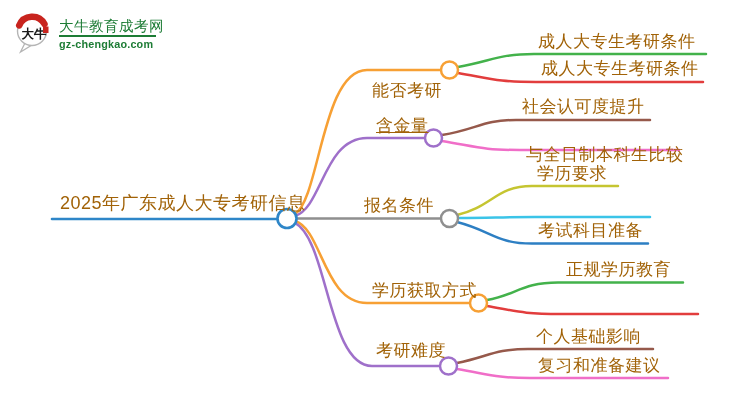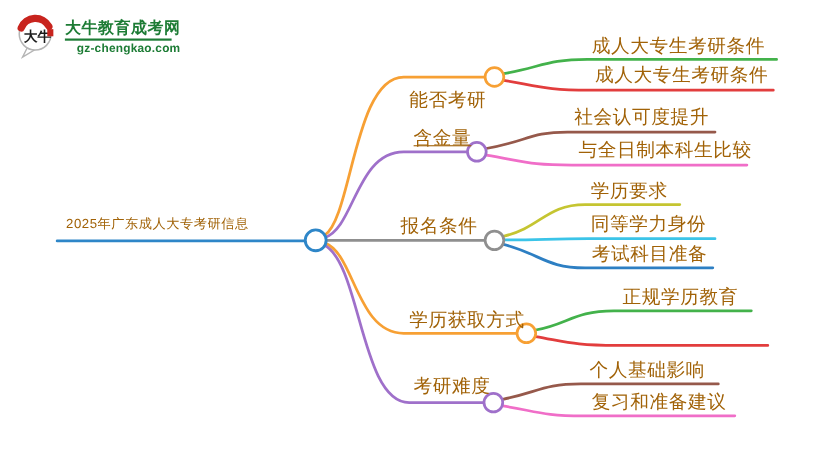--- a/index.html
+++ b/index.html
@@ -5,26 +5,26 @@
   html,body { margin:0; padding:0; background:#fff; }
   .canvas {
     position:relative; width:750px; height:410px; background:#ffffff;
     overflow:hidden; font-family:"Liberation Sans", sans-serif;
   }
   .layer { position:absolute; left:0; top:0; width:750px; height:410px; }
   .node {
     position:absolute; white-space:nowrap; color:#a16207;
     font-size:17px; line-height:22px; letter-spacing:0.5px;
   }
-  .root-label { font-size:12px; }
+  .root-label { font-size:18px; }
   
   .logo { position:absolute; left:15px; top:12px; display:flex; align-items:flex-start; }
   .logo-icon { width:38px; height:44px; flex:0 0 auto; }
   .logo-textcol { margin-left:6px; padding-top:6px; }
-  .logo-name { font-weight:bold; font-size:14.5px; letter-spacing:0.5px; line-height:16px; }
+  .logo-name { font-weight:normal; font-size:14.5px; letter-spacing:0.5px; line-height:16px; }
   .logo-divider { height:2px; width:97px; margin:1px 0 1px 0; }
   .logo-url { font-weight:bold; font-size:10.8px; letter-spacing:0.2px; line-height:12px; }
 </style>
 </head>
 <body>
 
 <div class="canvas">
 
   <svg class="layer" viewBox="0 0 750 410">
 
@@ -69,24 +69,23 @@
   <div class="node" style="left:372px; top:48px;margin-top:32px;">能否考研</div>
   <div class="node" style="left:376px; top:115px;text-decoration:underline;">含金量</div>
   <div class="node" style="left:364px; top:195px;">报名条件</div>
   <div class="node" style="left:376px; top:340px;">考研难度</div>
   <div class="node" style="left:372px; top:280px;">学历获取方式</div>
 
   <div class="node" style="left:538px; top:31px;">成人大专生考研条件</div>
   <div class="node" style="left:541px; top:58px;">成人大专生考研条件</div>
 
   <div class="node" style="left:522px; top:96px;">社会认可度提升</div>
-  <div class="node" style="left:526px; top:126px;">与全日制本科生比较</div>
+  <div class="node" style="left:526px; top:144px;">与全日制本科生比较</div>
 
   <div class="node" style="left:537px; top:163px;">学历要求</div>
-  <div class="node" style="left:537px; top:193px;">同等学力身份</div>
   <div class="node" style="left:538px; top:220px;">考试科目准备</div>
 
   <div class="node" style="left:566px; top:259px;">正规学历教育</div>
 
   <div class="node" style="left:536px; top:326px;">个人基础影响</div>
   <div class="node" style="left:538px; top:355px;">复习和准备建议</div>
 
   <div class="logo">
     <svg class="logo-icon" viewBox="0 0 38 44">
 
@@ -96,17 +95,17 @@
 
       <path d="M4.2 13.5 A14 14 0 0 1 29.5 12" fill="none" stroke-width="6.5" stroke-linecap="round" stroke="#c8241e"></path>
 
       <text x="6.5" y="25.5" font-size="12.5" font-weight="bold" fill="#1a1a1a">大牛</text>
 
       <rect x="28" y="14.5" width="5.5" height="6.5" fill="#c8241e"></rect>
     </svg>
     <div class="logo-textcol">
       <div class="logo-name" style="color: rgb(29, 124, 53);">大牛教育成考网</div>
       <div class="logo-divider" style="background: rgb(29, 124, 53);"></div>
-      <div class="logo-url" style="color: rgb(29, 124, 53); text-align: right;">gz-chengkao.com</div>
+      <div class="logo-url" style="color: rgb(29, 124, 53);">gz-chengkao.com</div>
     </div>
   </div>
 
 </div>
 
 </body></html>

